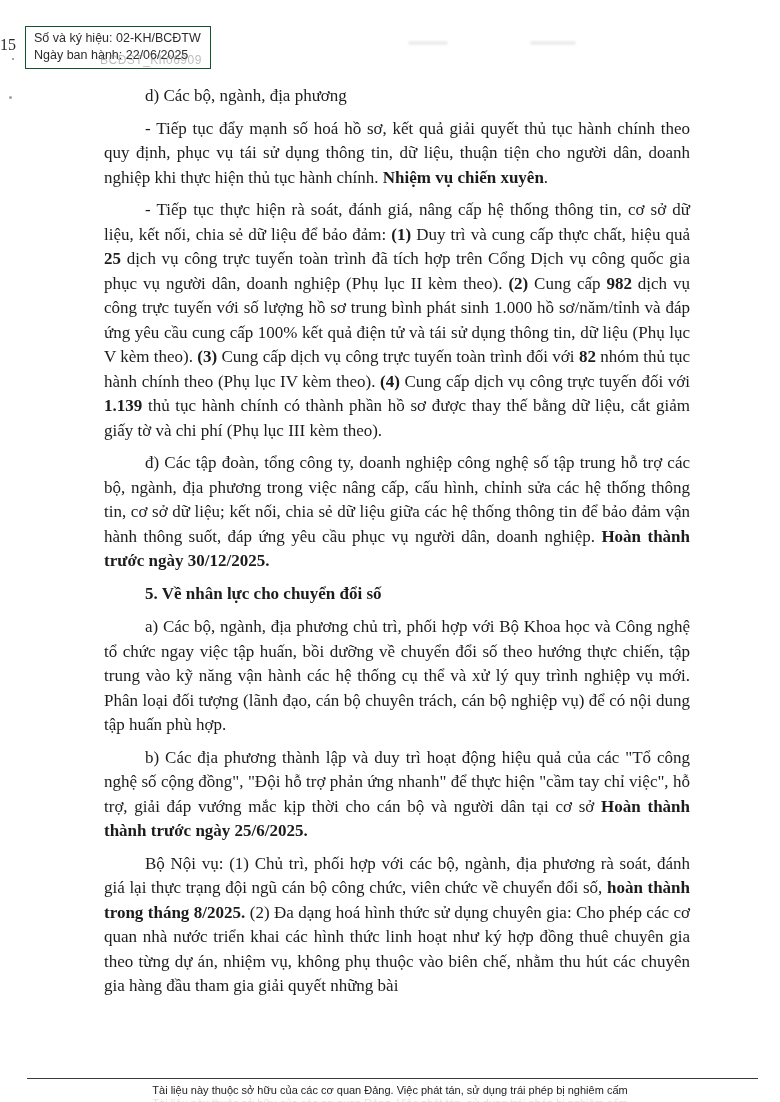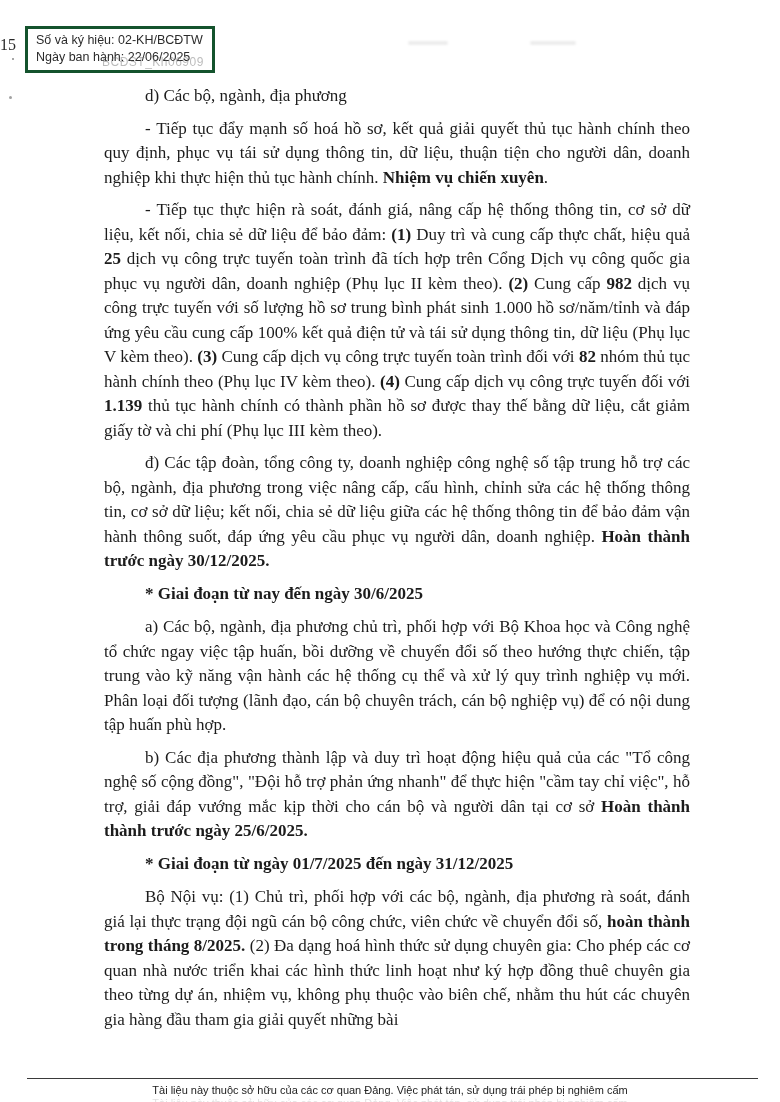--- a/index.html
+++ b/index.html
@@ -11,21 +11,21 @@
     overflow: hidden;
     font-family: "Liberation Serif", "DejaVu Serif", serif;
     color: #1c1c1c;
   }
 
   
   .stamp {
     position: absolute;
     left: 25px;
     top: 26px;
-    border: 3px solid #14532d;
+    border: 1px solid #14532d;
     padding: 3px 9px 4px 8px;
     font-family: "Liberation Sans", "DejaVu Sans", sans-serif;
     font-size: 12.5px;
     line-height: 17px;
     color: #2b2b2b;
     background: #fff;
   }
   .stamp-line2 { position: relative; }
   .stamp-ghost {
     position: absolute;
@@ -125,22 +125,21 @@
 <div class="speck speck1"></div>
 <div class="speck speck2"></div>
 <div class="smudge smudge1"></div>
 <div class="smudge smudge2"></div>
 
 <div class="doc-body" id="doc-body">
     <p class="para"><span>d) Các bộ, ngành, địa phương</span></p>
     <p class="para"><span>- Tiếp tục đẩy mạnh số hoá hồ sơ, kết quả giải quyết thủ tục hành chính theo quy định, phục vụ tái sử dụng thông tin, dữ liệu, thuận tiện cho người dân, doanh nghiệp khi thực hiện thủ tục hành chính. </span><span class="b">Nhiệm vụ chiến xuyên</span><span>.</span></p>
     <p class="para"><span>- Tiếp tục thực hiện rà soát, đánh giá, nâng cấp hệ thống thông tin, cơ sở dữ liệu, kết nối, chia sẻ dữ liệu để bảo đảm: </span><span class="b">(1)</span><span> Duy trì và cung cấp thực chất, hiệu quả </span><span class="b">25</span><span> dịch vụ công trực tuyến toàn trình đã tích hợp trên Cổng Dịch vụ công quốc gia phục vụ người dân, doanh nghiệp </span><span class="i">(Phụ lục II kèm theo)</span><span>. </span><span class="b">(2)</span><span> Cung cấp </span><span class="b">982</span><span> dịch vụ công trực tuyến với số lượng hồ sơ trung bình phát sinh 1.000 hồ sơ/năm/tỉnh và đáp ứng yêu cầu cung cấp 100% kết quả điện tử và tái sử dụng thông tin, dữ liệu </span><span class="i">(Phụ lục V kèm theo)</span><span>. </span><span class="b">(3)</span><span> Cung cấp dịch vụ công trực tuyến toàn trình đối với </span><span class="b">82</span><span> nhóm thủ tục hành chính theo </span><span class="i">(Phụ lục IV kèm theo)</span><span>. </span><span class="b">(4)</span><span> Cung cấp dịch vụ công trực tuyến đối với </span><span class="b">1.139</span><span> thủ tục hành chính có thành phần hồ sơ được thay thế bằng dữ liệu, cắt giảm giấy tờ và chi phí (Phụ lục III kèm theo).</span></p>
     <p class="para"><span>đ) Các tập đoàn, tổng công ty, doanh nghiệp công nghệ số tập trung hỗ trợ các bộ, ngành, địa phương trong việc nâng cấp, cấu hình, chỉnh sửa các hệ thống thông tin, cơ sở dữ liệu; kết nối, chia sẻ dữ liệu giữa các hệ thống thông tin để bảo đảm vận hành thông suốt, đáp ứng yêu cầu phục vụ người dân, doanh nghiệp. </span><span class="b">Hoàn thành trước ngày 30/12/2025.</span></p>
-    <p class="para heading"><span>* Giai đoạn từ nay đến ngày 30/6/2025</span></p>
+    <p class="para heading"><span>5. Về nhân lực cho chuyển đổi số</span></p>
     <p class="para"><span>a) Các bộ, ngành, địa phương chủ trì, phối hợp với Bộ Khoa học và Công nghệ tổ chức ngay việc tập huấn, bồi dưỡng về chuyển đổi số theo hướng thực chiến, tập trung vào kỹ năng vận hành các hệ thống cụ thể và xử lý quy trình nghiệp vụ mới. Phân loại đối tượng (lãnh đạo, cán bộ chuyên trách, cán bộ nghiệp vụ) để có nội dung tập huấn phù hợp.</span></p>
     <p class="para"><span>b) Các địa phương thành lập và duy trì hoạt động hiệu quả của các "Tổ công nghệ số cộng đồng", "Đội hỗ trợ phản ứng nhanh" để thực hiện "cầm tay chỉ việc", hỗ trợ, giải đáp vướng mắc kịp thời cho cán bộ và người dân tại cơ sở </span><span class="b">Hoàn thành thành trước ngày 25/6/2025.</span></p>
-    <p class="para heading"><span>* Giai đoạn từ ngày 01/7/2025 đến ngày 31/12/2025</span></p>
     <p class="para"><span>Bộ Nội vụ: (1) Chủ trì, phối hợp với các bộ, ngành, địa phương rà soát, đánh giá lại thực trạng đội ngũ cán bộ công chức, viên chức về chuyển đổi số, </span><span class="b">hoàn thành trong tháng 8/2025.</span><span> (2) Đa dạng hoá hình thức sử dụng chuyên gia: Cho phép các cơ quan nhà nước triển khai các hình thức linh hoạt như ký hợp đồng thuê chuyên gia theo từng dự án, nhiệm vụ, không phụ thuộc vào biên chế, nhằm thu hút các chuyên gia hàng đầu tham gia giải quyết những bài</span></p>
   </div>
 
 <div class="footer-rule"></div>
 <div class="footer-text">Tài liệu này thuộc sở hữu của các cơ quan Đảng. Việc phát tán, sử dụng trái phép bị nghiêm cấm</div>
 <div class="footer-ghost">Tài liệu này thuộc sở hữu của các cơ quan Đảng. Việc phát tán, sử dụng trái phép bị nghiêm cấm</div>
 
 </body></html>

